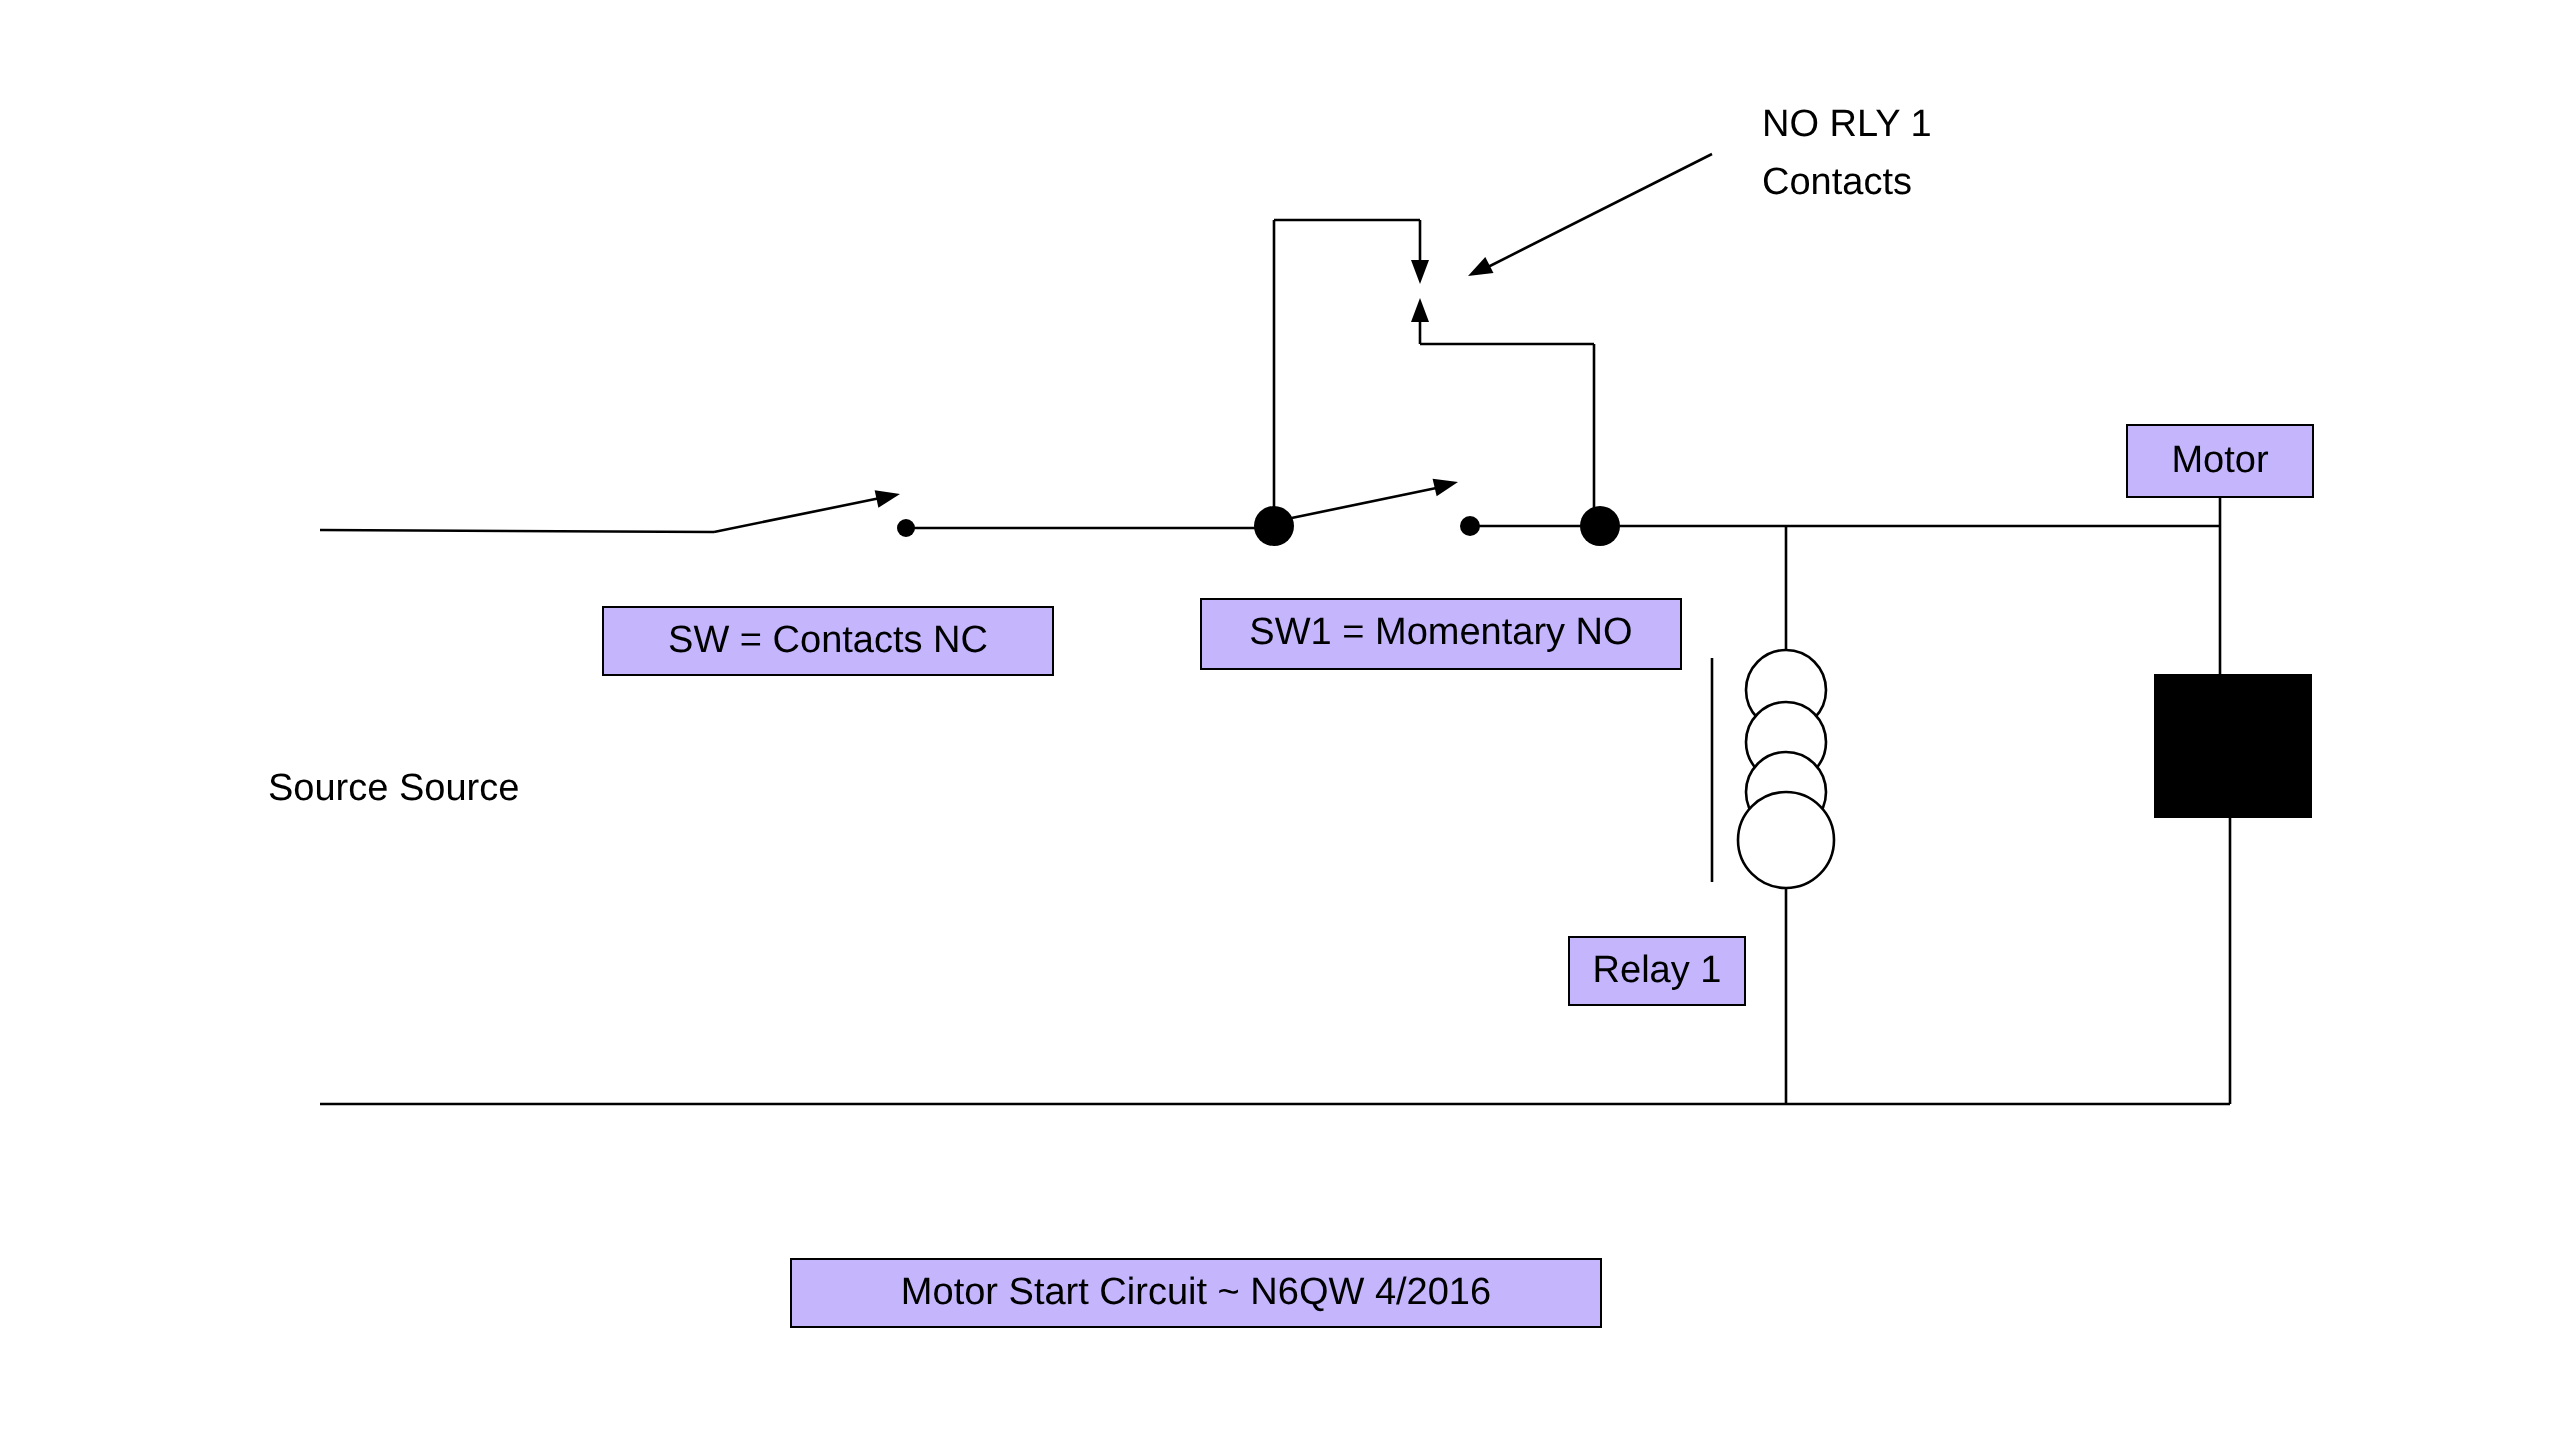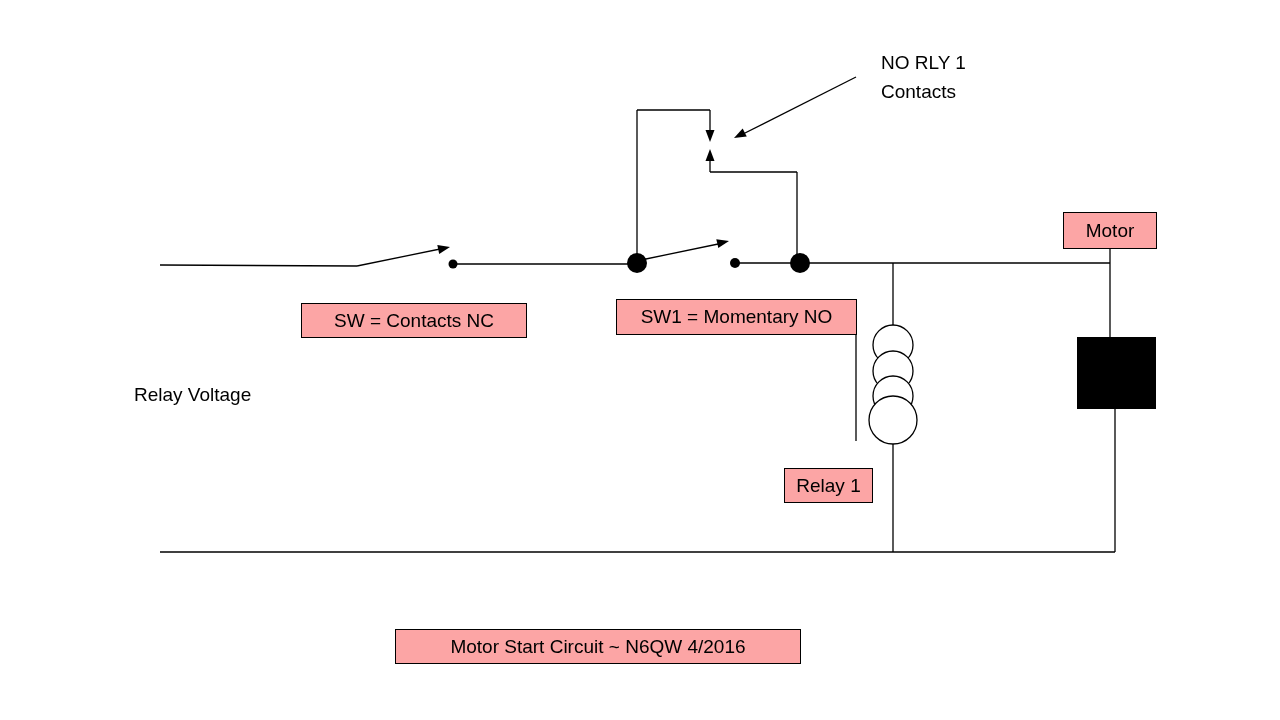--- a/index.html
+++ b/index.html
@@ -32,21 +32,21 @@
   .label.plain.multiline {
     white-space: pre-line;
     line-height: 29px;
   }
   .label.boxed {
     border: 1px solid #000000;
     display: flex;
     align-items: center;
     justify-content: center;
     box-sizing: border-box;
-    background: #fca5a5;
+    background: #c4b5fd;
   }
 </style>
 </head>
 <body>
 
 <div class="canvas">
 
   <svg class="diagram-svg" width="1280" height="720" viewBox="0 0 1280 720" fill="none" stroke="#000000" stroke-width="1.3">
 
     <g>
@@ -104,21 +104,21 @@
     <line x1="160" y1="552" x2="1115" y2="552"></line>
   </svg>
 
   <div class="label plain multiline" style="left:881px; top:48px;">NO RLY 1
 Contacts</div>
 
   <div class="label boxed" style="left:1063px; top:212px; width:94px; height:37px;">Motor</div>
 
   <div class="label boxed" style="left:301px; top:303px; width:226px; height:35px;">SW = Contacts NC</div>
 
-  <div class="label boxed" style="left:616px; top:299px; width:241px; height:36px;">SW1 = Momentary NO</div>
+  <div class="label boxed" style="left:600px; top:299px; width:241px; height:36px;">SW1 = Momentary NO</div>
 
-  <div class="label plain" style="left:134px; top:382px;">Relay Voltage</div>
+  <div class="label plain" style="left:134px; top:382px;">Source Source</div>
 
   <div class="label boxed" style="left:784px; top:468px; width:89px; height:35px;">Relay 1</div>
 
   <div class="label boxed" style="left:395px; top:629px; width:406px; height:35px;">Motor Start Circuit ~ N6QW 4/2016</div>
 
 </div>
 
 </body></html>

